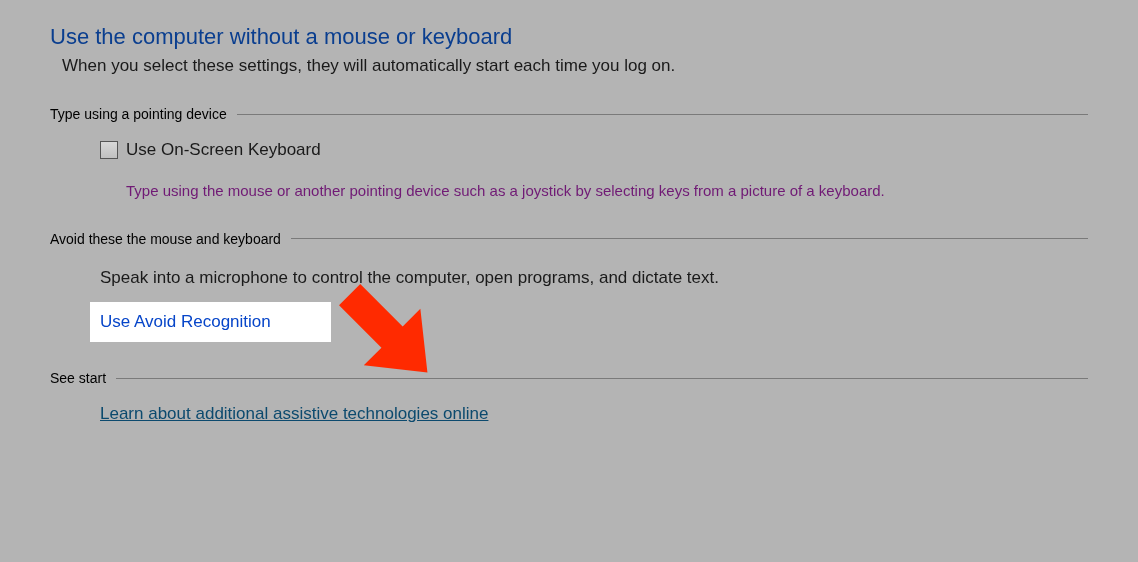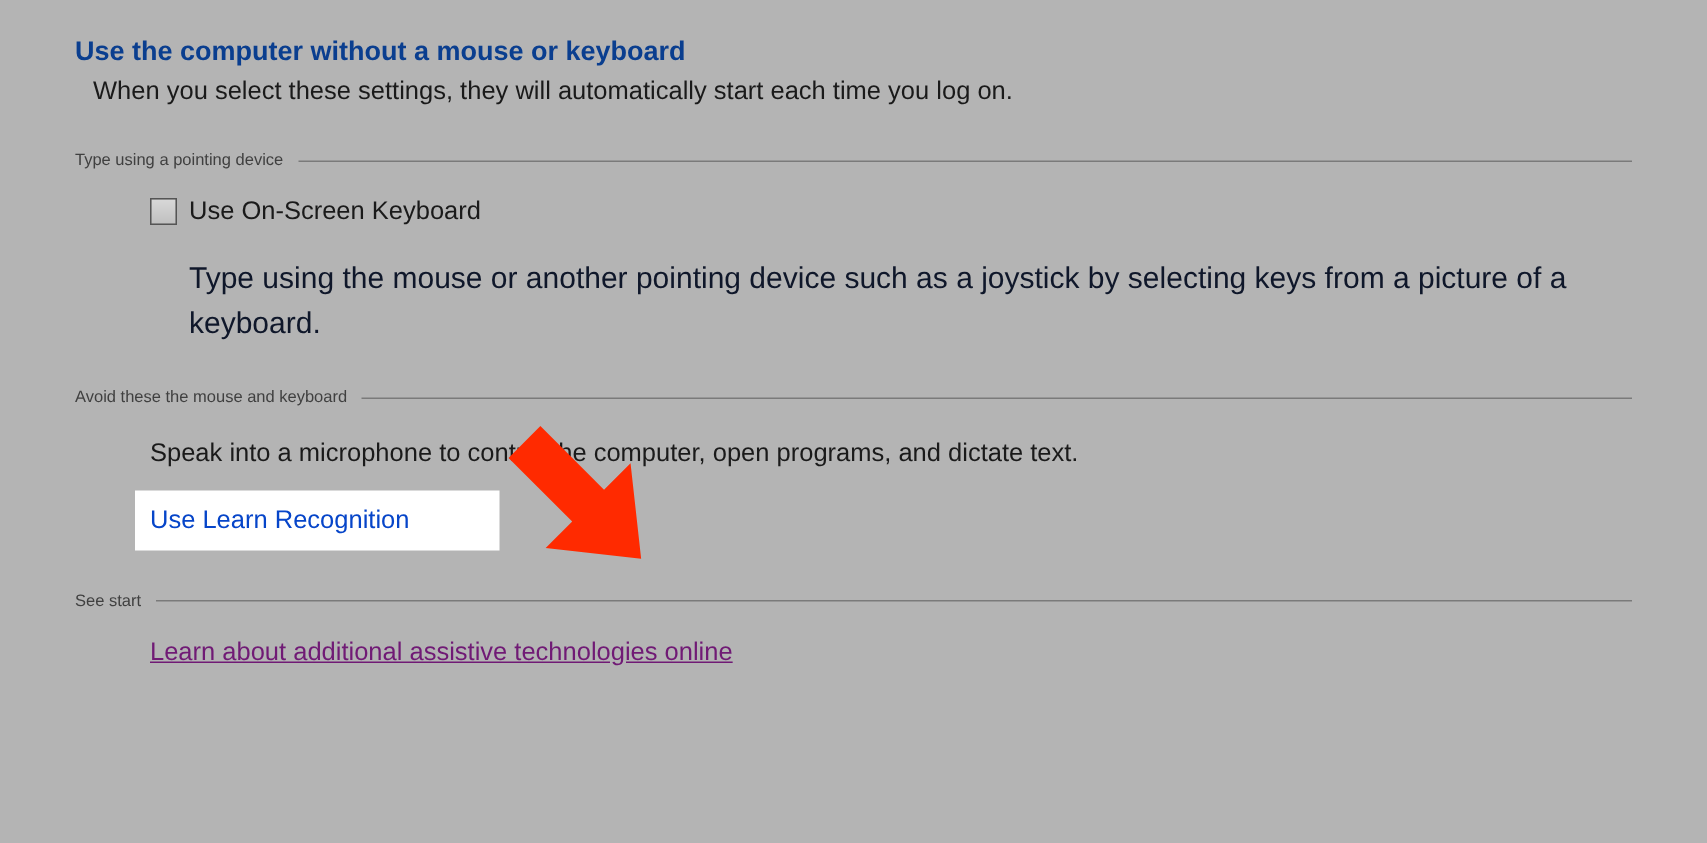--- a/index.html
+++ b/index.html
@@ -13,41 +13,41 @@
       width: 1138px;
       height: 562px;
       overflow: hidden;
       position: relative;
     }
     .container {
       padding: 24px 50px;
     }
     .page-title {
       color: #0a3e8f;
-      font-size: 18px;
-      font-weight: 700;
+      font-size: 22px;
+      font-weight: 400;
       margin-bottom: 6px;
     }
     .page-subtitle {
       color: #1a1a1a;
       font-size: 17px;
       margin-bottom: 30px;
       margin-left: 12px;
     }
     .section {
       margin-bottom: 28px;
     }
     .section-header {
       display: flex;
       align-items: center;
       margin-bottom: 18px;
     }
     .section-title {
-      color: #404040;
-      font-size: 11px;
+      color: #000000;
+      font-size: 14px;
       white-space: nowrap;
       padding-right: 10px;
     }
     .section-line {
       flex: 1;
       height: 1px;
       background: #7a7a7a;
     }
     .section-content {
       padding-left: 50px;
@@ -63,32 +63,32 @@
       border: 1px solid #555;
       background: linear-gradient(to bottom, #d8d8d8, #c0c0c0);
       margin-right: 8px;
       flex-shrink: 0;
     }
     .checkbox-label {
       color: #1a1a1a;
       font-size: 17px;
     }
     .description {
-      color: #0f172a;
-      font-size: 20px;
+      color: #701a75;
+      font-size: 15px;
       line-height: 1.5;
       padding-left: 26px;
     }
     .description-no-indent {
       color: #1a1a1a;
       font-size: 17px;
       line-height: 1.5;
     }
     .link {
-      color: #701a75;
+      color: #0c4a6e;
       font-size: 17px;
       text-decoration: underline;
       cursor: pointer;
     }
     .link-highlight-wrap {
       display: inline-block;
       background: #ffffff;
       padding: 10px 60px 10px 10px;
       margin-left: -10px;
       margin-top: 12px;
@@ -131,21 +131,21 @@
   </div>
 
   <div class="section">
     <div class="section-header">
       <span class="section-title">Avoid these the mouse and keyboard</span>
       <div class="section-line"></div>
     </div>
     <div class="section-content">
       <p class="description-no-indent">Speak into a microphone to control the computer, open programs, and dictate text.</p>
       <div class="link-highlight-wrap">
-        <span class="link-highlight">Use Learn Recognition</span>
+        <span class="link-highlight">Use Avoid Recognition</span>
       </div>
     </div>
   </div>
 
   <div class="section see-also">
     <div class="section-header">
       <span class="section-title">See start</span>
       <div class="section-line"></div>
     </div>
     <div class="section-content">

